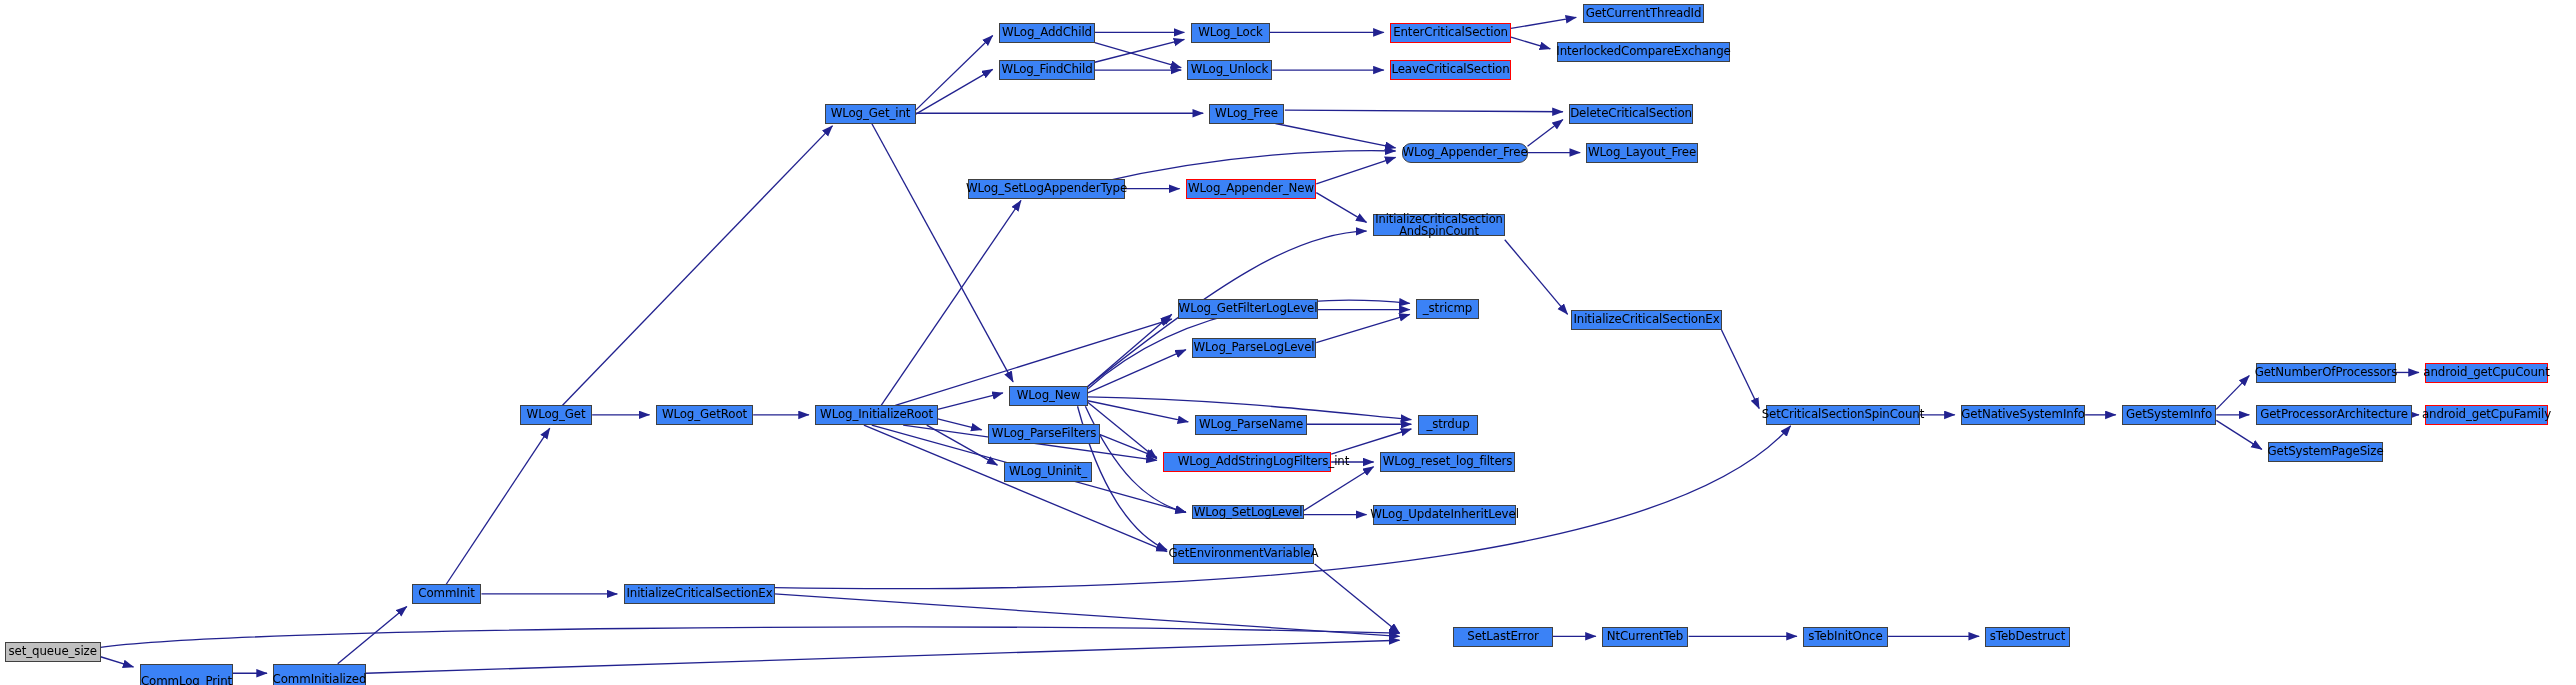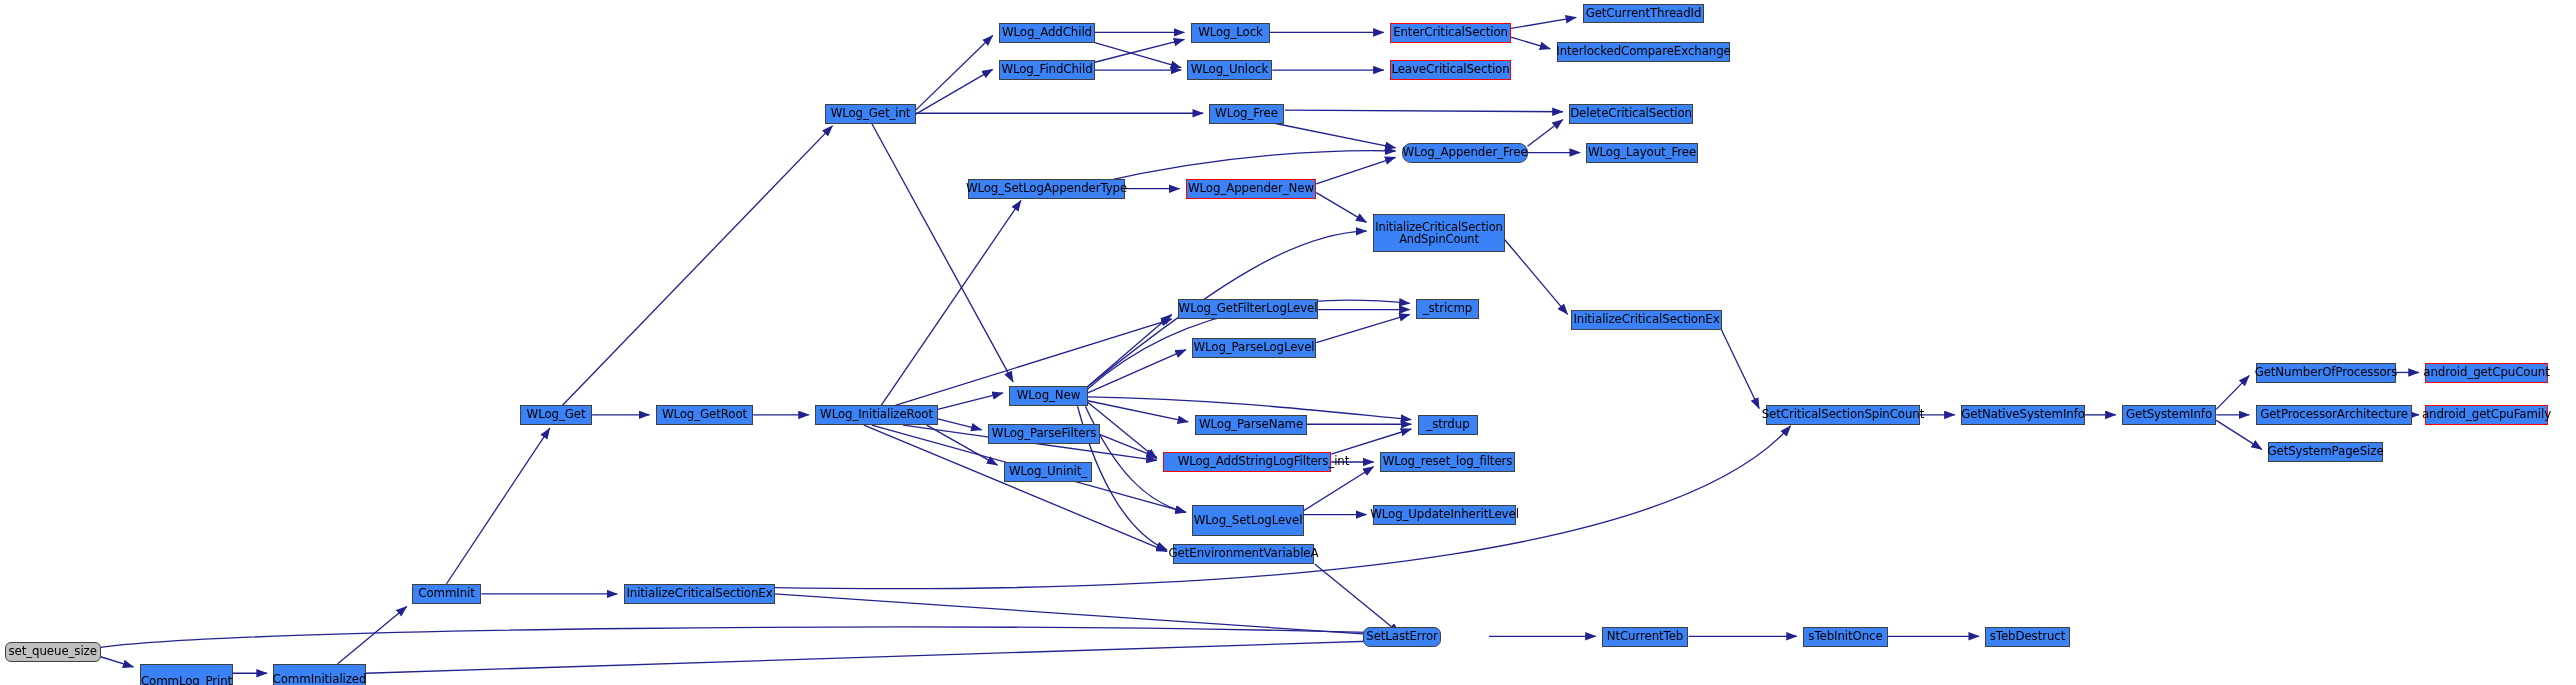--- a/index.html
+++ b/index.html
@@ -23,21 +23,21 @@
     justify-content:center;
     text-align:center;
     color:#000000;
     font-size:11.8px;
     line-height:1.08;
     white-space:pre-line;
     letter-spacing:-0.1px;
     padding:0 3.1px;
   }
   .node.red{border-color:#ff0000;}
-  .node.root{background:#c0c0c0;border-color:#404040;border-radius:6px;}
+  .node.root{background:#c0c0c0;border-color:#404040;}
   .node.two{font-size:11.4px;}
 </style>
 </head>
 <body>
 
 <div id="canvas" style="width: 2576px; height: 686px; background: rgb(255, 255, 255);">
   <svg id="edge-layer" width="2576" height="686" viewBox="0 0 3280 873" xmlns="http://www.w3.org/2000/svg">
     <defs>
       <marker id="arr" markerWidth="9" markerHeight="9" refX="8" refY="3.2" orient="auto" markerUnits="strokeWidth">
         <path d="M0,0 L8.5,3.2 L0,6.4 z" fill="#22228f"></path>
@@ -133,37 +133,37 @@
       <div class="node red" style="left: 1390px; top: 23px; width: 121px; height: 19.6px; border-color: rgb(255, 0, 0);"><span>EnterCriticalSection</span></div>
       <div class="node red" style="left: 1390px; top: 60px; width: 121px; height: 19.6px; border-color: rgb(255, 0, 0);"><span>LeaveCriticalSection</span></div>
       <div class="node" style="left: 1583px; top: 3.9px; width: 121px; height: 19.6px;"><span>GetCurrentThreadId</span></div>
       <div class="node" style="left: 1557px; top: 42px; width: 173px; height: 19.6px;"><span>InterlockedCompareExchange</span></div>
       <div class="node" style="left: 1209px; top: 104px; width: 75px; height: 19.6px;"><span>WLog_Free</span></div>
       <div class="node" style="left: 1569px; top: 104px; width: 124px; height: 19.6px;"><span>DeleteCriticalSection</span></div>
       <div class="node" style="left: 1402px; top: 143px; width: 126px; height: 19.6px; border-radius: 9px;"><span>WLog_Appender_Free</span></div>
       <div class="node" style="left: 1586px; top: 143px; width: 112px; height: 19.6px;"><span>WLog_Layout_Free</span></div>
       <div class="node" style="left: 968px; top: 179px; width: 157px; height: 19.6px;"><span>WLog_SetLogAppenderType</span></div>
       <div class="node red" style="left: 1186px; top: 179px; width: 130px; height: 19.6px; border-color: rgb(255, 0, 0);"><span>WLog_Appender_New</span></div>
-      <div class="node two" style="left: 1373px; top: 214px; width: 132px; height: 38px;"><span>InitializeCriticalSection
+      <div class="node two" style="left: 1373px; top: 214px; width: 132px; height: 22px;"><span>InitializeCriticalSection
 AndSpinCount</span></div>
       <div class="node" style="left: 1571px; top: 310px; width: 151px; height: 19.6px;"><span>InitializeCriticalSectionEx</span></div>
       <div class="node" style="left: 1178px; top: 299px; width: 140px; height: 19.6px;"><span>WLog_GetFilterLogLevel</span></div>
       <div class="node" style="left: 1192px; top: 338px; width: 124px; height: 19.6px;"><span>WLog_ParseLogLevel</span></div>
       <div class="node" style="left: 1416px; top: 299px; width: 63px; height: 19.6px;"><span>_stricmp</span></div>
       <div class="node" style="left: 1009px; top: 386px; width: 79px; height: 19.6px;"><span>WLog_New</span></div>
       <div class="node" style="left: 988px; top: 424px; width: 112px; height: 19.6px;"><span>WLog_ParseFilters</span></div>
       <div class="node" style="left: 1004px; top: 462px; width: 88px; height: 19.6px;"><span>WLog_Uninit_</span></div>
       <div class="node" style="left: 1195px; top: 415px; width: 112px; height: 19.6px;"><span>WLog_ParseName</span></div>
       <div class="node" style="left: 1418px; top: 415px; width: 60px; height: 19.6px;"><span>_strdup</span></div>
       <div class="node red" style="left: 1163px; top: 452px; width: 168px; height: 19.6px; border-color: rgb(255, 0, 0); padding-left: 36px;"><span>WLog_AddStringLogFilters_int</span></div>
       <div class="node" style="left: 1380px; top: 452px; width: 135px; height: 19.6px;"><span>WLog_reset_log_filters</span></div>
-      <div class="node" style="left: 1192px; top: 505px; width: 112px; height: 31px;"><span>WLog_SetLogLevel</span></div>
+      <div class="node" style="left: 1192px; top: 505px; width: 112px; height: 14px;"><span>WLog_SetLogLevel</span></div>
       <div class="node" style="left: 1373px; top: 505px; width: 143px; height: 19.6px;"><span>WLog_UpdateInheritLevel</span></div>
       <div class="node" style="left: 1173px; top: 544px; width: 141px; height: 19.6px;"><span>GetEnvironmentVariableA</span></div>
-      <div class="node" style="left: 1363px; top: 627px; width: 78px; height: 19.6px; border-radius: 7px;"><span>SetLastError</span></div>
+      <div class="node" style="left: 1453px; top: 627px; width: 100px; height: 19.6px;"><span>SetLastError</span></div>
       <div class="node" style="left: 1602px; top: 627px; width: 86px; height: 19.6px;"><span>NtCurrentTeb</span></div>
       <div class="node" style="left: 1803px; top: 627px; width: 85px; height: 19.6px;"><span>sTebInitOnce</span></div>
       <div class="node" style="left: 1985px; top: 627px; width: 85px; height: 19.6px;"><span>sTebDestruct</span></div>
       <div class="node" style="left: 1766px; top: 405px; width: 154px; height: 19.6px;"><span>SetCriticalSectionSpinCount</span></div>
       <div class="node" style="left: 1961px; top: 405px; width: 124px; height: 19.6px;"><span>GetNativeSystemInfo</span></div>
       <div class="node" style="left: 2122px; top: 405px; width: 94px; height: 19.6px;"><span>GetSystemInfo</span></div>
       <div class="node" style="left: 2256px; top: 363px; width: 140px; height: 19.6px;"><span>GetNumberOfProcessors</span></div>
       <div class="node" style="left: 2256px; top: 405px; width: 156px; height: 19.6px;"><span>GetProcessorArchitecture</span></div>
       <div class="node" style="left: 2268px; top: 442px; width: 115px; height: 19.6px;"><span>GetSystemPageSize</span></div>
       <div class="node red" style="left: 2425px; top: 363px; width: 123px; height: 19.6px; border-color: rgb(255, 0, 0);"><span>android_getCpuCount</span></div>

